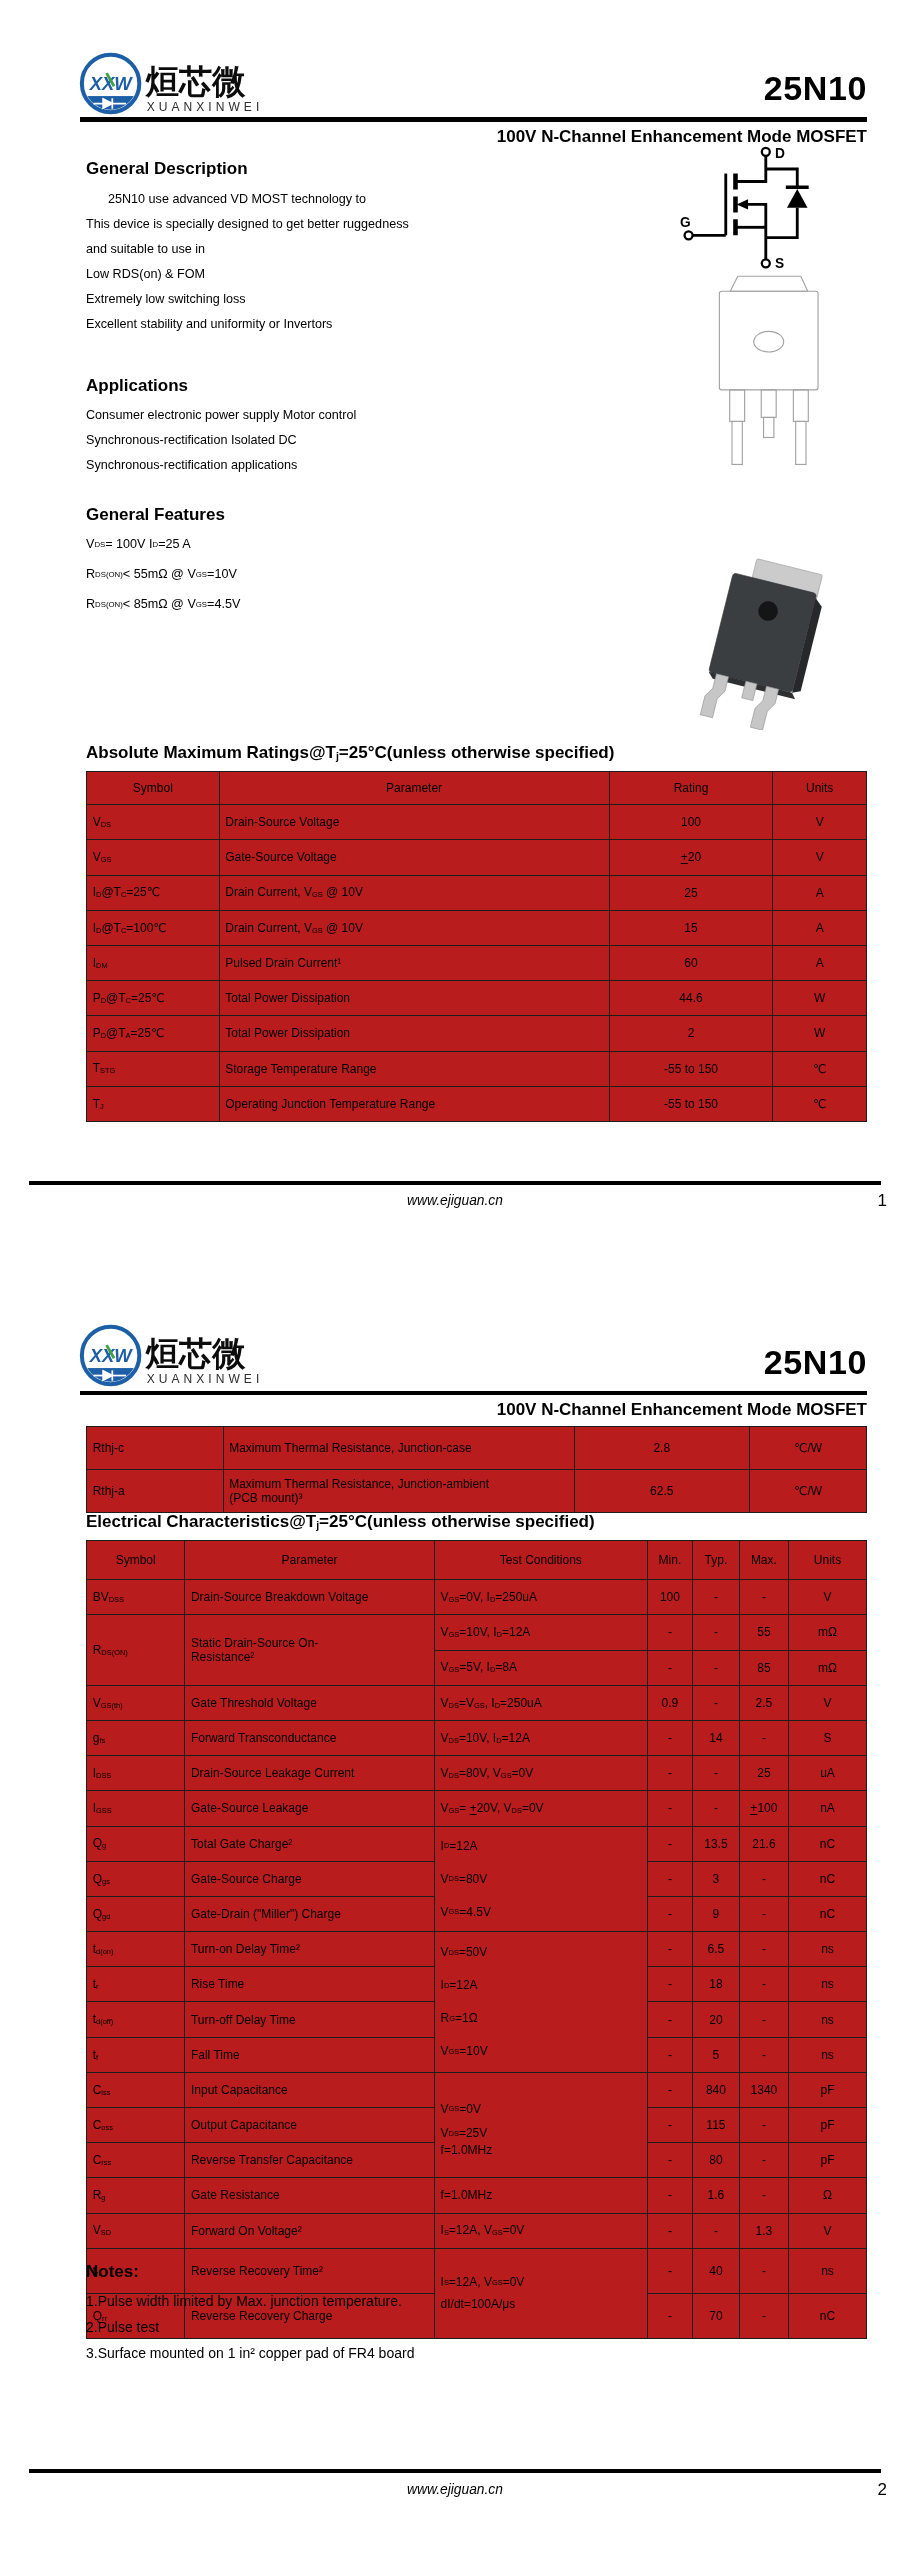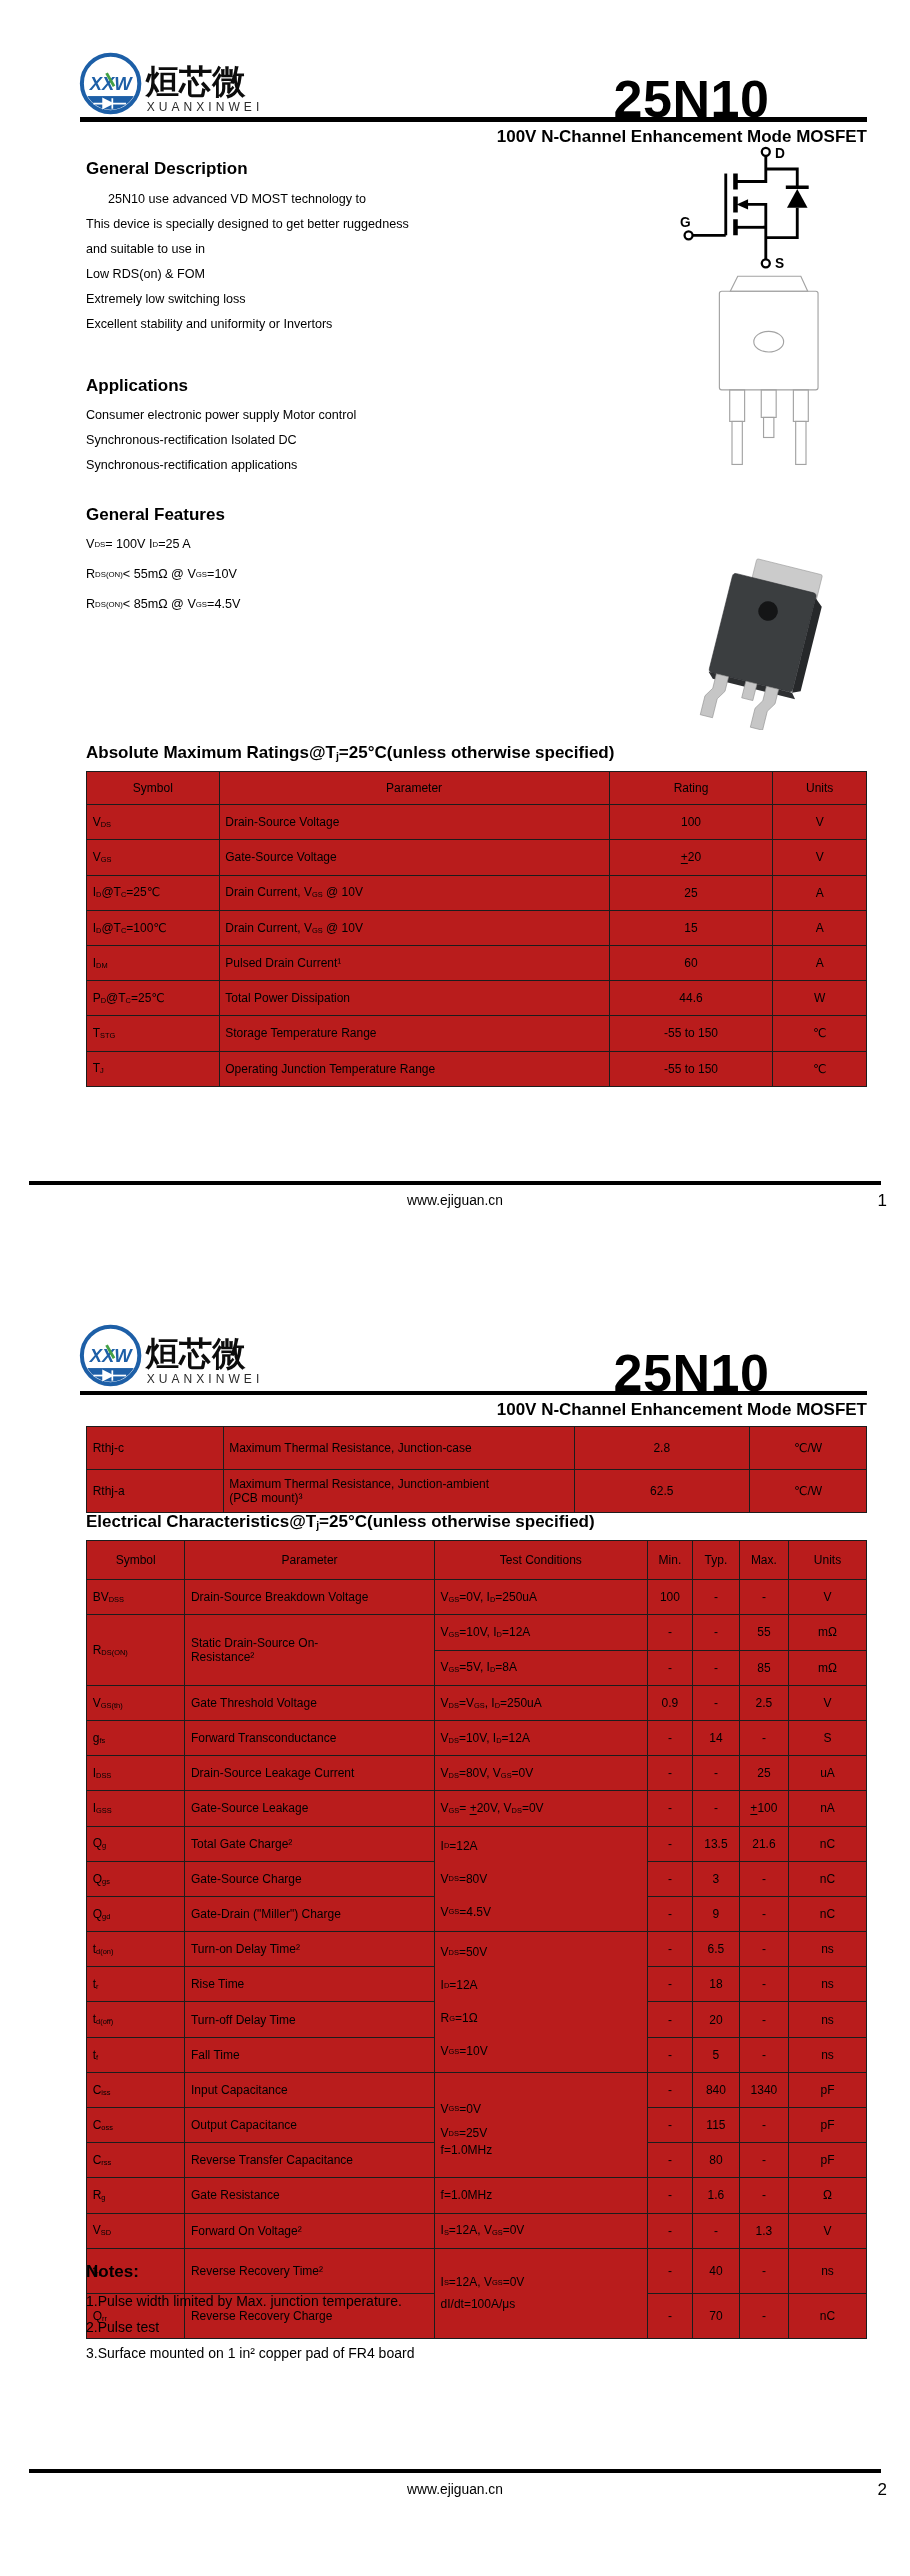--- a/index.html
+++ b/index.html
@@ -3,21 +3,21 @@
 <meta charset="utf-8">
 <style>
   html,body{margin:0;padding:0;background:#ffffff;}
   .sheet{position:relative;width:910px;height:2576px;background:#fff;color:#000;
          font-family:"Liberation Sans","DejaVu Sans",sans-serif;overflow:hidden;border-radius:22px;}
   .abs{position:absolute;}
 
   
   .h1{font-size:17px;font-weight:700;}
   .subtitle{font-size:17px;font-weight:700;text-align:right;}
-  .pn{font-size:52px;font-weight:700;text-align:center;letter-spacing:0.6px;}
+  .pn{font-size:34px;font-weight:700;text-align:right;letter-spacing:0.6px;}
   .body-line{height:25px;display:flex;align-items:center;font-size:12.6px;}
   .feat-line{height:30px;display:flex;align-items:center;font-size:12.6px;}
   .note-line{height:26px;display:flex;align-items:center;font-size:14px;}
   .indent{padding-left:22px;}
   .rule{background:#000;}
 
   .sb{font-size:0.62em;vertical-align:-0.18em;}
   .un{text-decoration:underline;text-underline-offset:2.3px;}
   .pre{white-space:pre-line;}
 
@@ -32,21 +32,21 @@
   .thermal td{height:40px;}
   .ec th{height:36px;}
   .ec td{height:32px;}
   tr.tall td{height:42px;}
   td.grp{vertical-align:top;padding:0 5.7px;}
   .band{height:33px;display:flex;align-items:center;}
   .line29{height:16.6px;display:flex;align-items:center;}
   .line38{height:22px;display:flex;align-items:center;}
 
   
-  .f-url{left:0;right:0;text-align:center;font-size:13.8px;}
+  .f-url{left:0;right:0;text-align:center;font-size:13.8px;font-style:italic;}
   .f-page{font-size:17px;}
 
   
   .logo-1{left:79px;top:50px;}
   .pn-1{right:43px;top:69px;left:516px;}
   .rule-1{left:80px;right:43px;top:117px;height:4.6px;}
   .title-1{left:344px;right:43px;top:127px;}
   .gd-h{left:86px;top:159px;}
   .gd-lines{left:86px;top:186px;width:579px;}
   .app-h{left:86px;top:376px;}
@@ -254,20 +254,26 @@
             <td class="ctr"><span class="tx">60</span></td>
             <td class="ctr">A</td>
           </tr>
         <tr>
             <td><span class="tx">P</span><span class="sb">D</span><span class="tx">@T</span><span class="sb">C</span><span class="tx">=25℃</span></td>
             <td><span class="tx">Total Power Dissipation</span></td>
             <td class="ctr"><span class="tx">44.6</span></td>
             <td class="ctr">W</td>
           </tr>
         <tr>
+            <td><span class="tx">P</span><span class="sb">D</span><span class="tx">@T</span><span class="sb">A</span><span class="tx">=25℃</span></td>
+            <td><span class="tx">Total Power Dissipation</span></td>
+            <td class="ctr"><span class="tx">2</span></td>
+            <td class="ctr">W</td>
+          </tr>
+        <tr>
             <td><span class="tx">T</span><span class="sb">STG</span></td>
             <td><span class="tx">Storage Temperature Range</span></td>
             <td class="ctr"><span class="tx">-55 to 150</span></td>
             <td class="ctr">℃</td>
           </tr>
         <tr>
             <td><span class="tx">T</span><span class="sb">J</span></td>
             <td><span class="tx">Operating Junction Temperature Range</span></td>
             <td class="ctr"><span class="tx">-55 to 150</span></td>
             <td class="ctr">℃</td>

